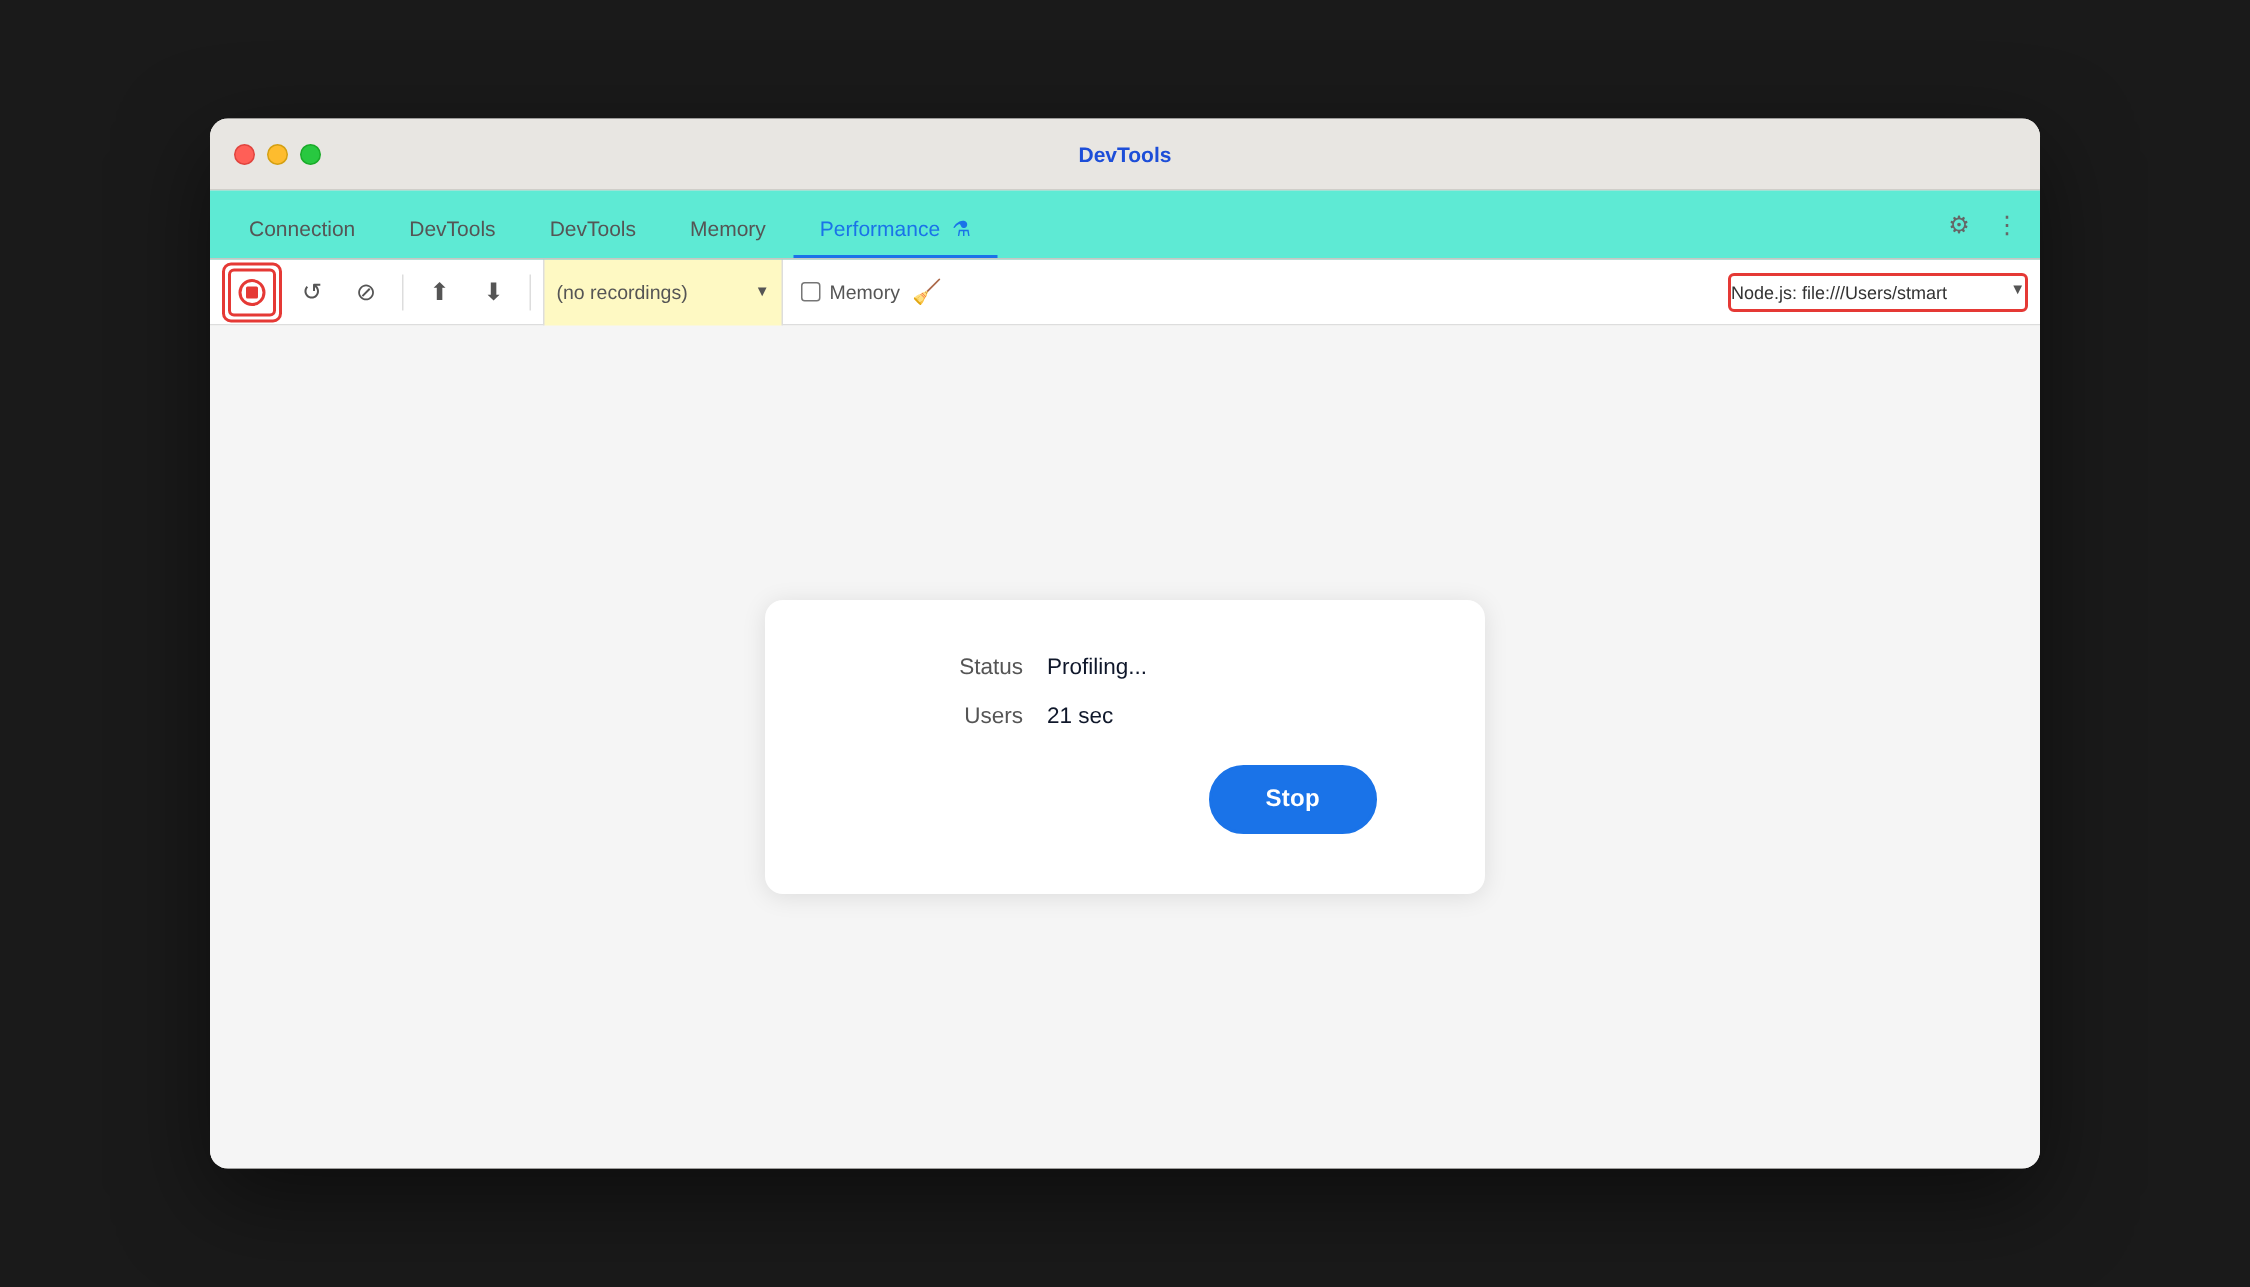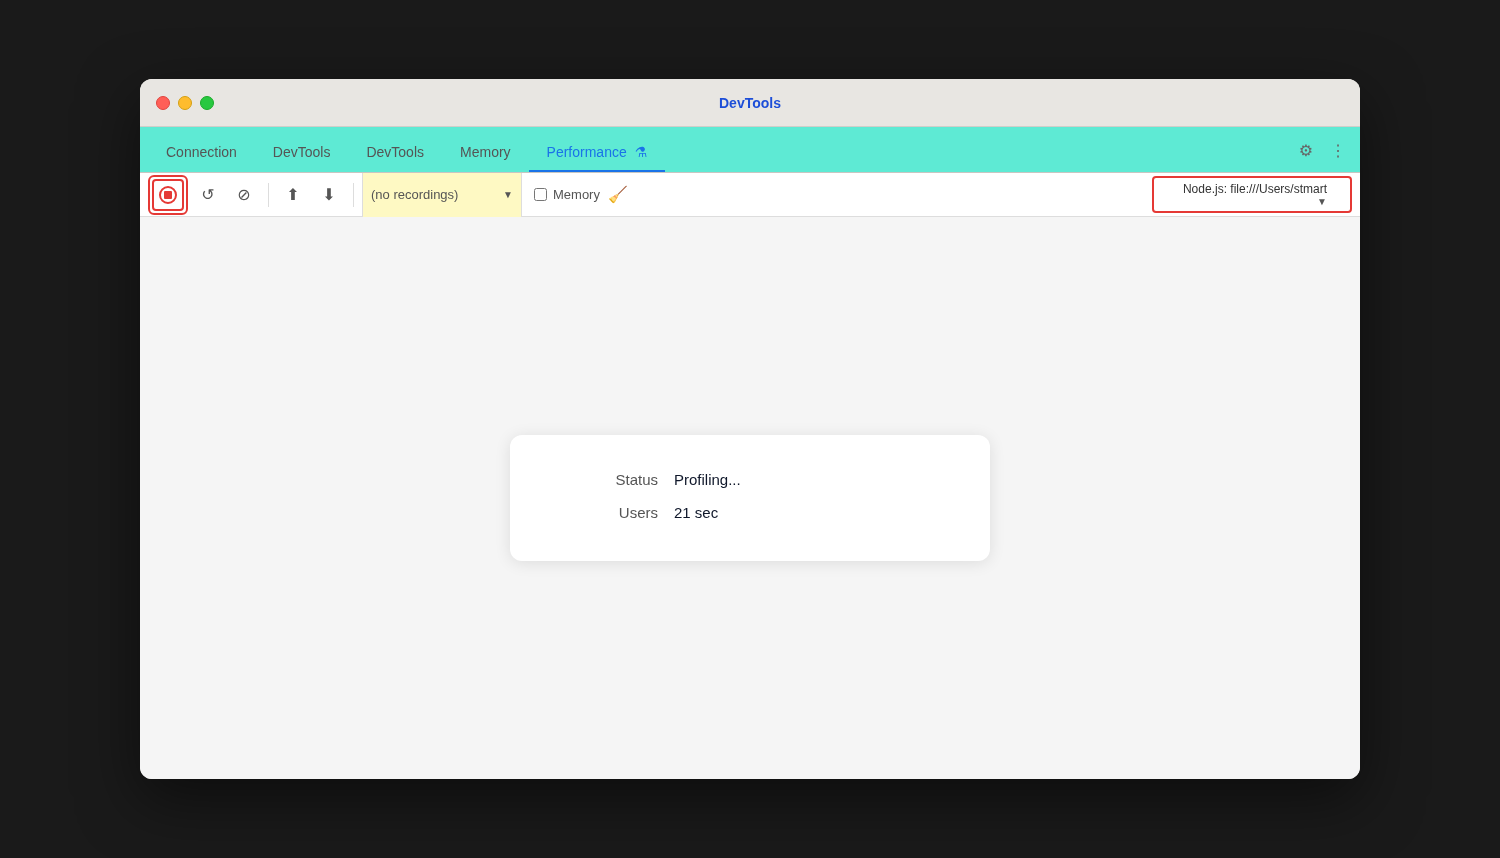--- a/index.html
+++ b/index.html
@@ -200,49 +200,48 @@
       cursor: pointer;
       color: #555;
       font-size: 16px;
       border-radius: 4px;
     }
 
     .spacer { flex: 1; }
 
     .node-selector {
       display: flex;
-      align-items: flex-end;
+      align-items: flex-start;
       border: 2px solid #e53935;
       border-radius: 4px;
-      padding: 4px 23px;
+      padding: 4px 0;
       font-size: 12px;
       color: #333;
       cursor: pointer;
       background: white;
       min-width: 200px;
-      flex-direction: column;
     }
 
     .node-selector-text { flex: 1; }
     .node-selector-chevron { font-size: 10px; color: #555; margin-left: 4px; }
 
     
     .main-content {
       flex: 1;
       background: #f5f5f5;
       display: flex;
       align-items: center;
       justify-content: center;
     }
 
     
     .status-card {
       background: white;
       border-radius: 12px;
-      padding: 36px 48px 40px;
+      padding: 36px 72px 40px;
       box-shadow: 0 2px 16px rgba(0,0,0,0.1);
       min-width: 480px;
       display: flex;
       flex-direction: column;
       gap: 16px;
     }
 
     .status-row {
       display: flex;
       align-items: center;
@@ -406,17 +405,20 @@
         <span class="status-label">Status</span>
         <span class="status-value">Profiling...</span>
       </div>
 
       <div class="status-row">
         <span class="status-label">Users</span>
         <span class="status-value">21 sec</span>
       </div>
 
 
+      <div class="stop-btn-row">
+        <button class="stop-button">Stop</button>
+      </div>
 
     </div>
   </div>
 
 </div>
 
 </body></html>

